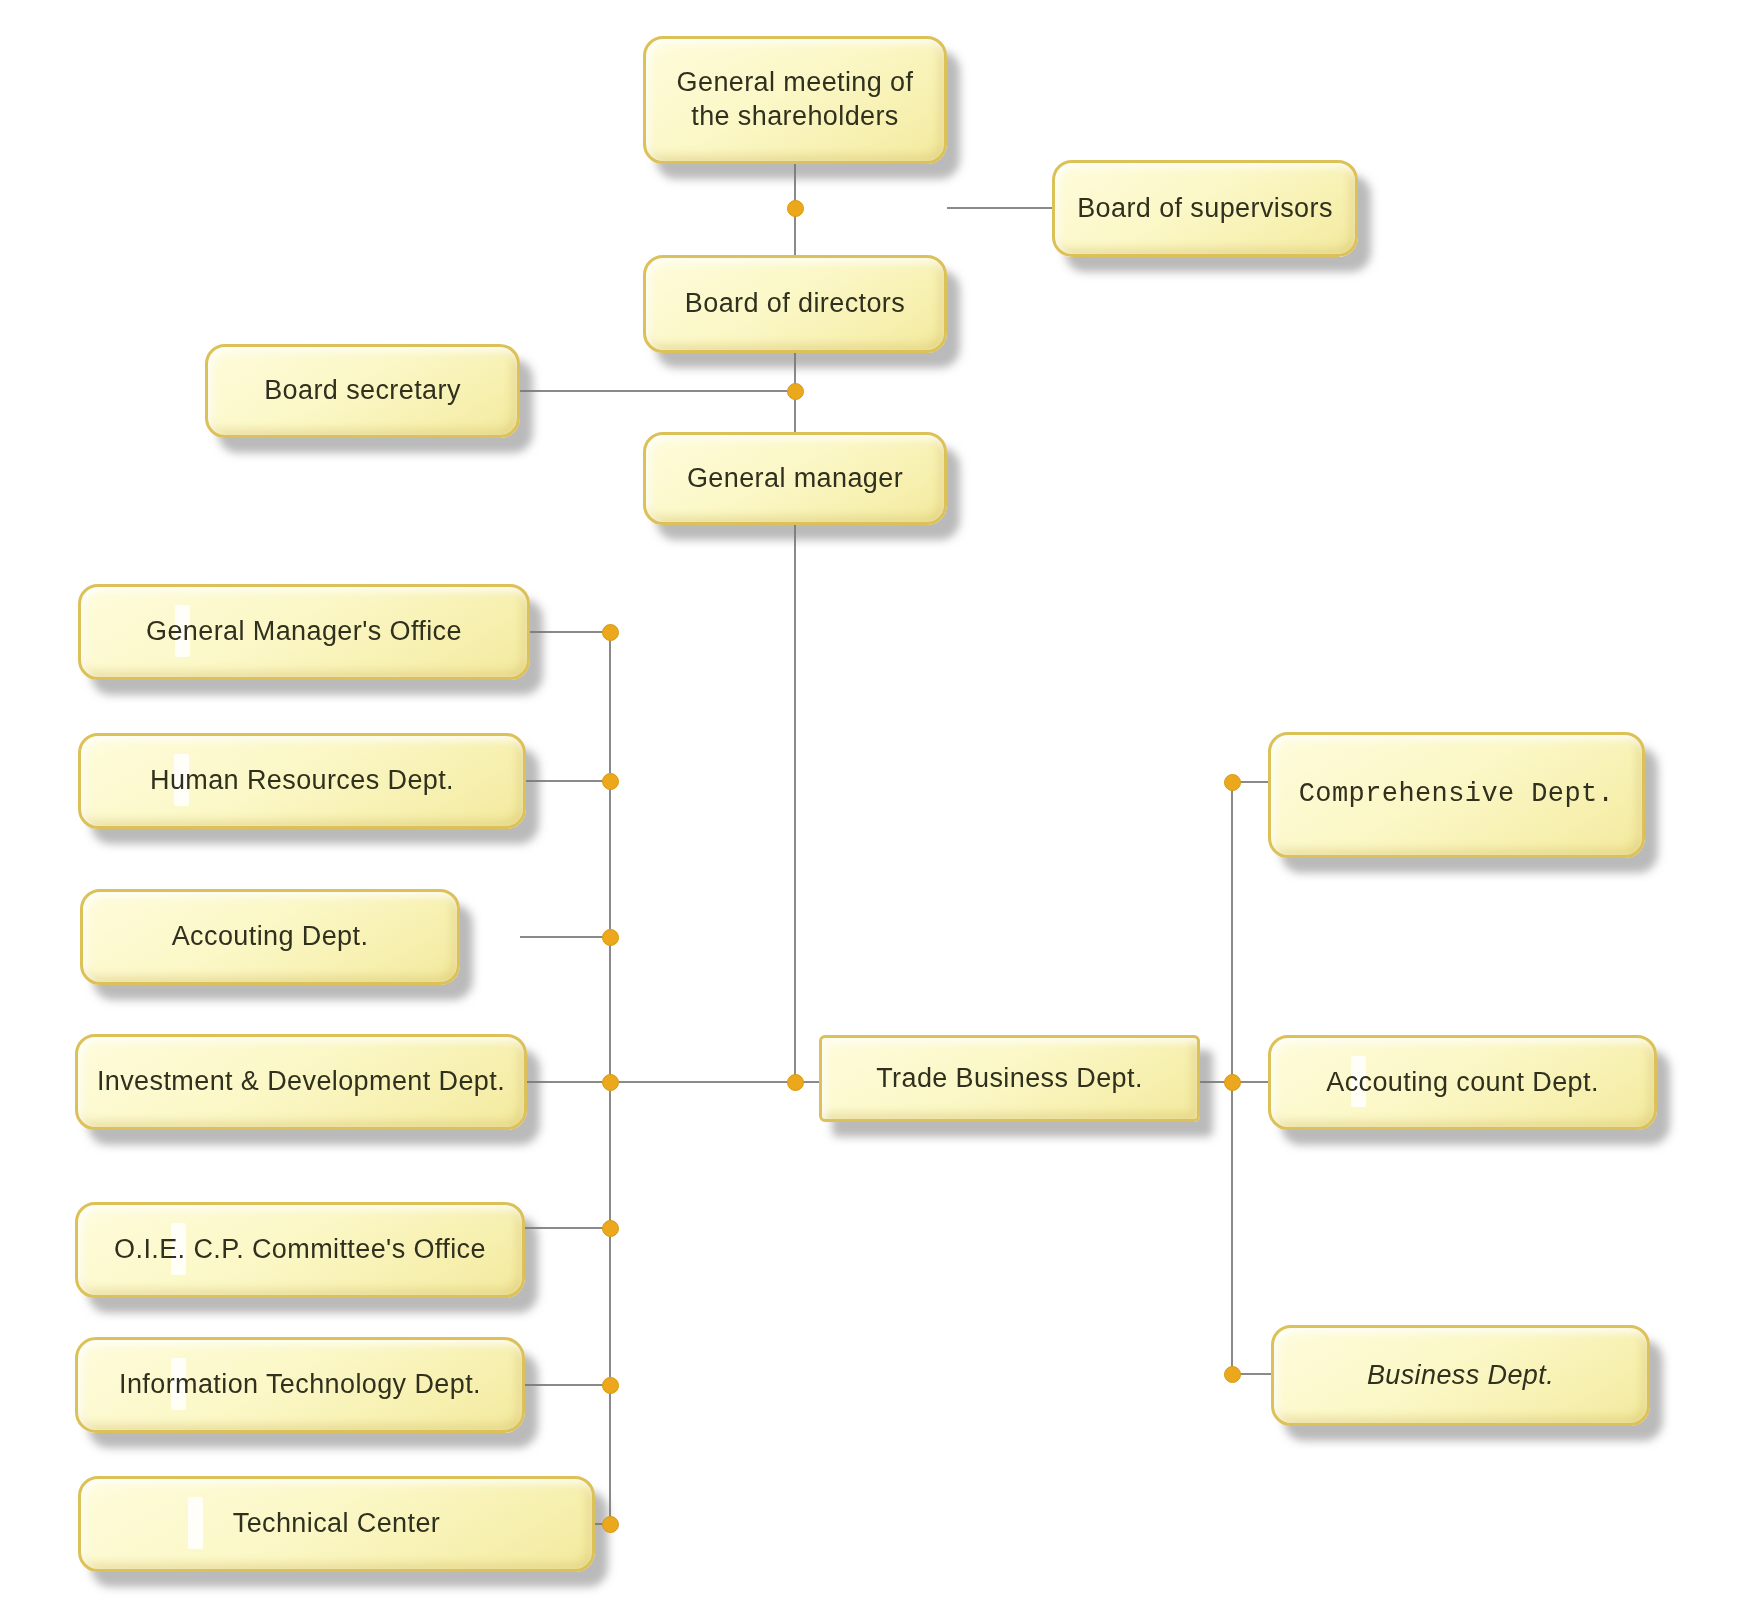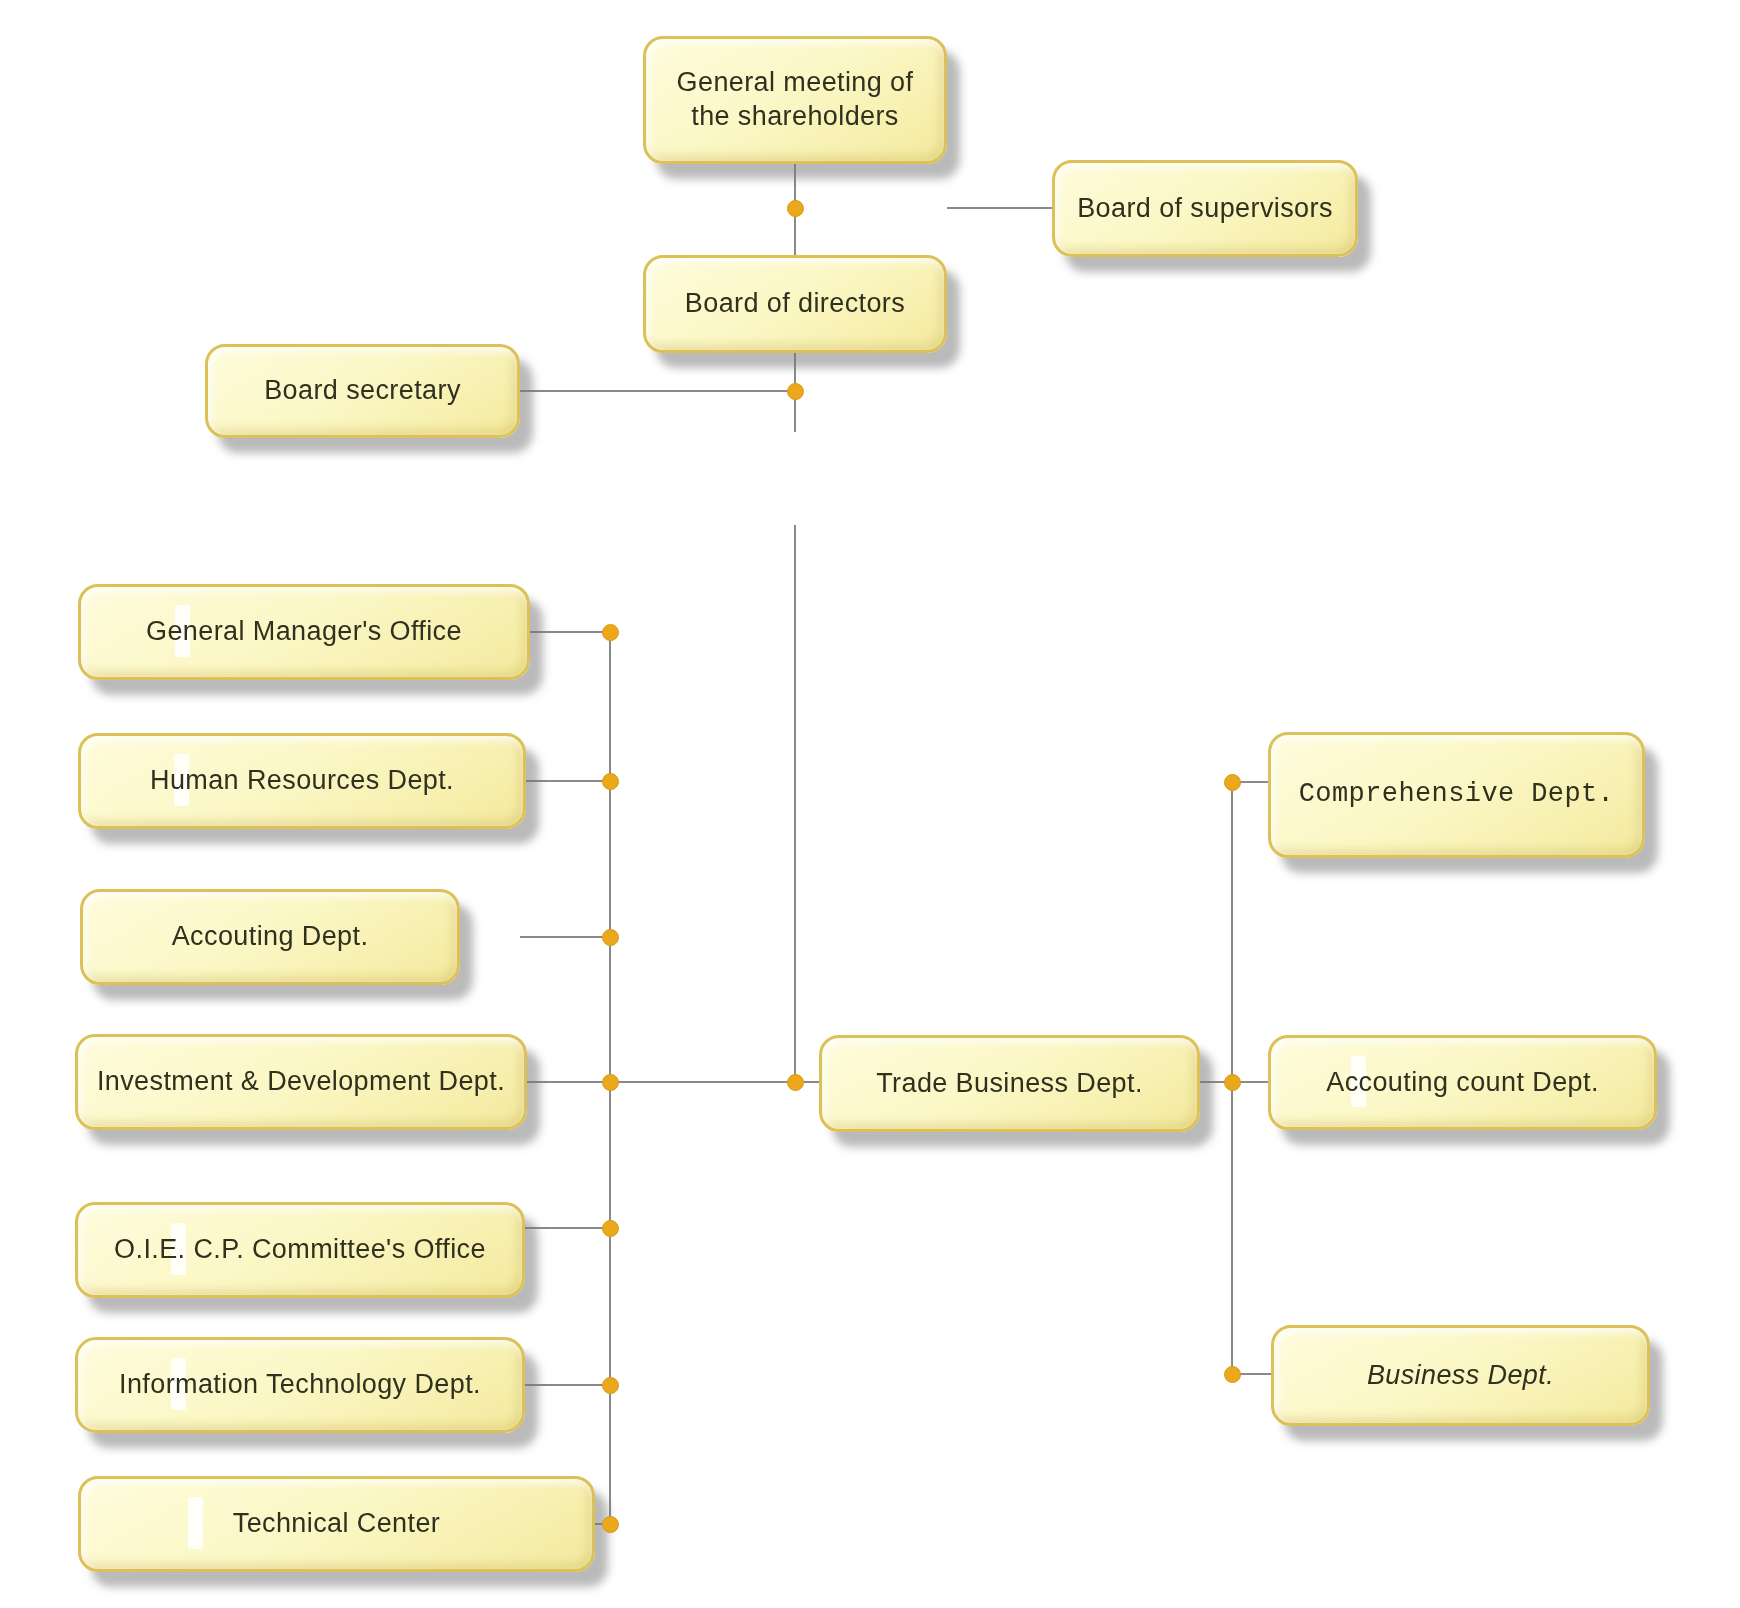--- a/index.html
+++ b/index.html
@@ -97,20 +97,23 @@
     </div>
     <div class="box" style="left: 1052px; top: 160px; width: 306px; height: 97px;">
       <span class="lbl">Board of supervisors</span>
     </div>
     <div class="box" style="left: 205px; top: 344px; width: 315px; height: 94px;">
       <span class="lbl">Board secretary</span>
     </div>
     <div class="box" style="left: 643px; top: 255px; width: 304px; height: 98px;">
       <span class="lbl">Board of directors</span>
     </div>
+    <div class="box" style="left: 643px; top: 432px; width: 304px; height: 93px;">
+      <span class="lbl">General manager</span>
+    </div>
     <div class="box" style="left: 78px; top: 584px; width: 452px; height: 96px;">
       <div class="wbar"></div>
       <span class="lbl">General Manager's Office</span>
     </div>
     <div class="box" style="left: 78px; top: 733px; width: 448px; height: 96px;">
       <div class="wbar"></div>
       <span class="lbl">Human Resources Dept.</span>
     </div>
     <div class="box" style="left: 80px; top: 889px; width: 380px; height: 96px;">
       <span class="lbl">Accouting Dept.</span>
@@ -123,21 +126,21 @@
       <span class="lbl">O.I.E. C.P. Committee's Office</span>
     </div>
     <div class="box" style="left: 75px; top: 1337px; width: 450px; height: 96px; border-radius: 21px;">
       <div class="wbar"></div>
       <span class="lbl">Information Technology Dept.</span>
     </div>
     <div class="box" style="left: 78px; top: 1476px; width: 517px; height: 96px;">
       <div class="wbar"></div>
       <span class="lbl">Technical Center</span>
     </div>
-    <div class="box" style="left: 819px; top: 1035px; width: 381px; height: 97px;">
+    <div class="box" style="left: 819px; top: 1035px; width: 381px; height: 87px; border-radius: 6px;">
       <span class="lbl">Trade Business Dept.</span>
     </div>
     <div class="box" style="left: 1268px; top: 732px; width: 377px; height: 126px; font-family: Liberation Mono, monospace;">
       <span class="lbl">Comprehensive Dept.</span>
     </div>
     <div class="box" style="left: 1268px; top: 1035px; width: 389px; height: 95px;">
       <div class="wbar"></div>
       <span class="lbl">Accouting count Dept.</span>
     </div>
     <div class="box" style="left: 1271px; top: 1325px; width: 379px; height: 101px; font-style: italic;">

